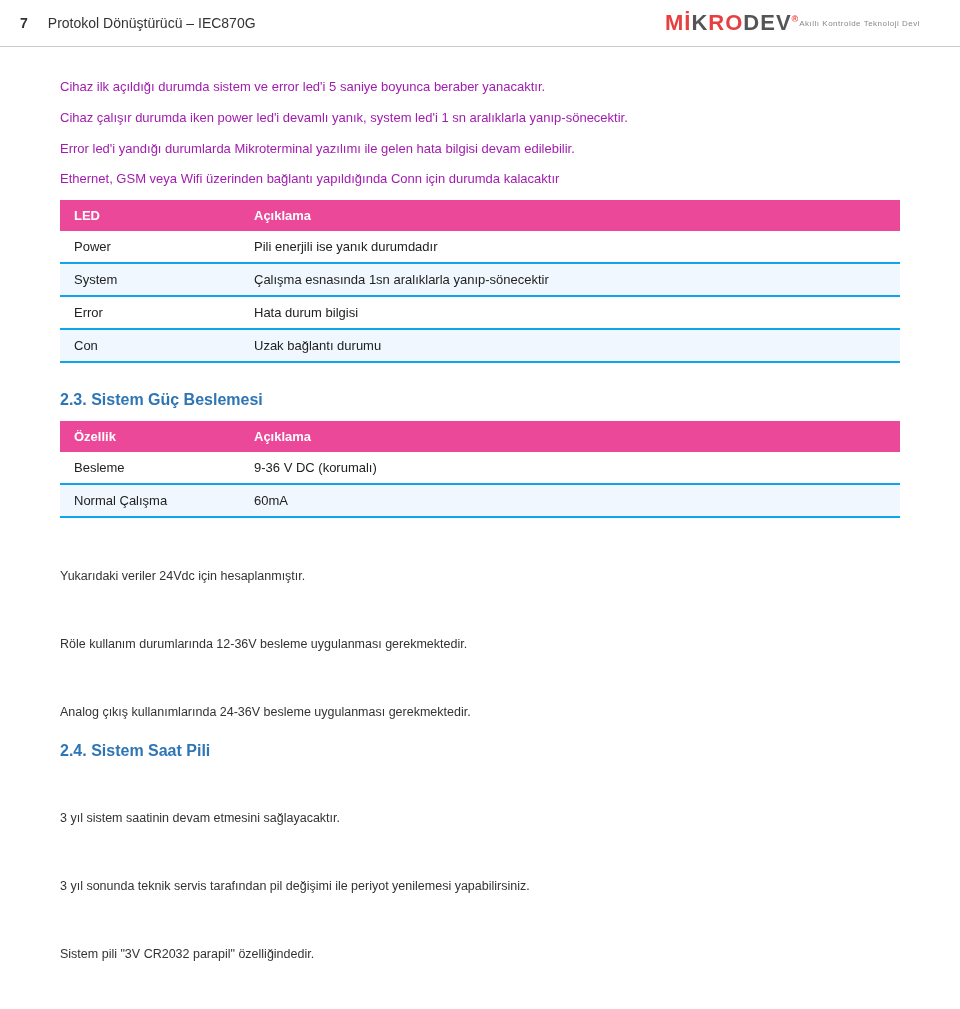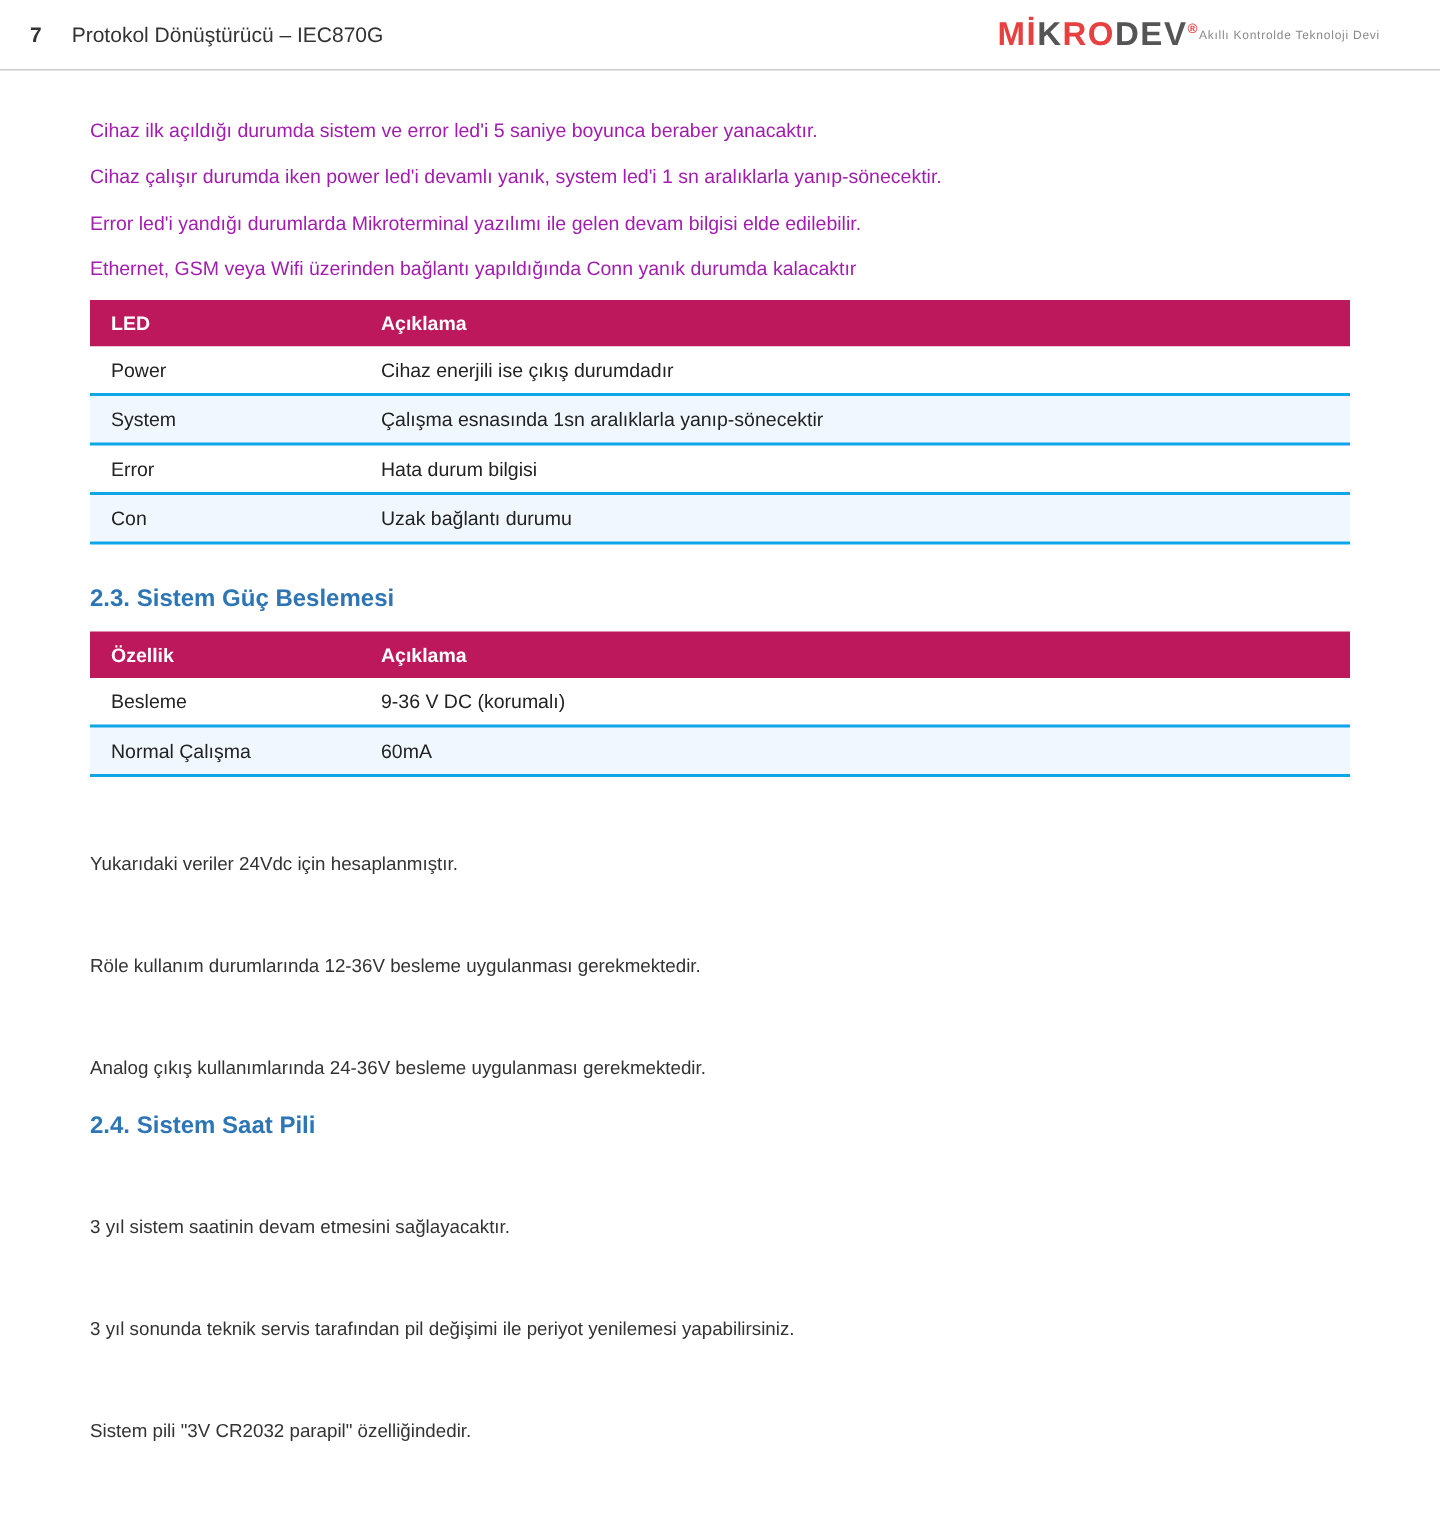--- a/index.html
+++ b/index.html
@@ -75,21 +75,21 @@
     }
 
     
     .info-table {
       width: 100%;
       border-collapse: collapse;
       margin-bottom: 28px;
       margin-top: 6px;
     }
     .info-table th {
-      background-color: #be185d;
+      background-color: #ec4899;
       color: #fff;
       text-align: left;
       padding: 8px 14px;
       font-size: 13px;
       font-weight: bold;
     }
     .info-table td {
       padding: 8px 14px;
       font-size: 13px;
       border-bottom: 2px solid #0ea5e9;
@@ -130,34 +130,34 @@
     </div>
     <div class="logo-subtitle">Akıllı Kontrolde Teknoloji Devi</div>
   </div>
 </div>
 
 <div class="content">
 
 
   <div class="paragraph">Cihaz ilk açıldığı durumda sistem ve error led'i 5 saniye boyunca beraber yanacaktır.</div>
   <div class="paragraph">Cihaz çalışır durumda iken power led'i devamlı yanık, system led'i 1 sn aralıklarla yanıp-sönecektir.</div>
-  <div class="paragraph">Error led'i yandığı durumlarda Mikroterminal yazılımı ile gelen devam bilgisi elde edilebilir.</div>
-  <div class="paragraph">Ethernet, GSM veya Wifi üzerinden bağlantı yapıldığında Conn yanık durumda kalacaktır</div>
+  <div class="paragraph">Error led'i yandığı durumlarda Mikroterminal yazılımı ile gelen hata bilgisi devam edilebilir.</div>
+  <div class="paragraph">Ethernet, GSM veya Wifi üzerinden bağlantı yapıldığında Conn için durumda kalacaktır</div>
 
   <table class="info-table">
     <thead>
       <tr>
         <th>LED</th>
         <th>Açıklama</th>
       </tr>
     </thead>
     <tbody id="led-table-body">
     <tr>
           <td style="width: 180px;">Power</td>
-          <td>Cihaz enerjili ise çıkış durumdadır</td>
+          <td>Pili enerjili ise yanık durumdadır</td>
         </tr>
         <tr>
           <td style="width: 180px;">System</td>
           <td>Çalışma esnasında 1sn aralıklarla yanıp-sönecektir</td>
         </tr>
         <tr>
           <td style="width: 180px;">Error</td>
           <td>Hata durum bilgisi</td>
         </tr>
         <tr>

